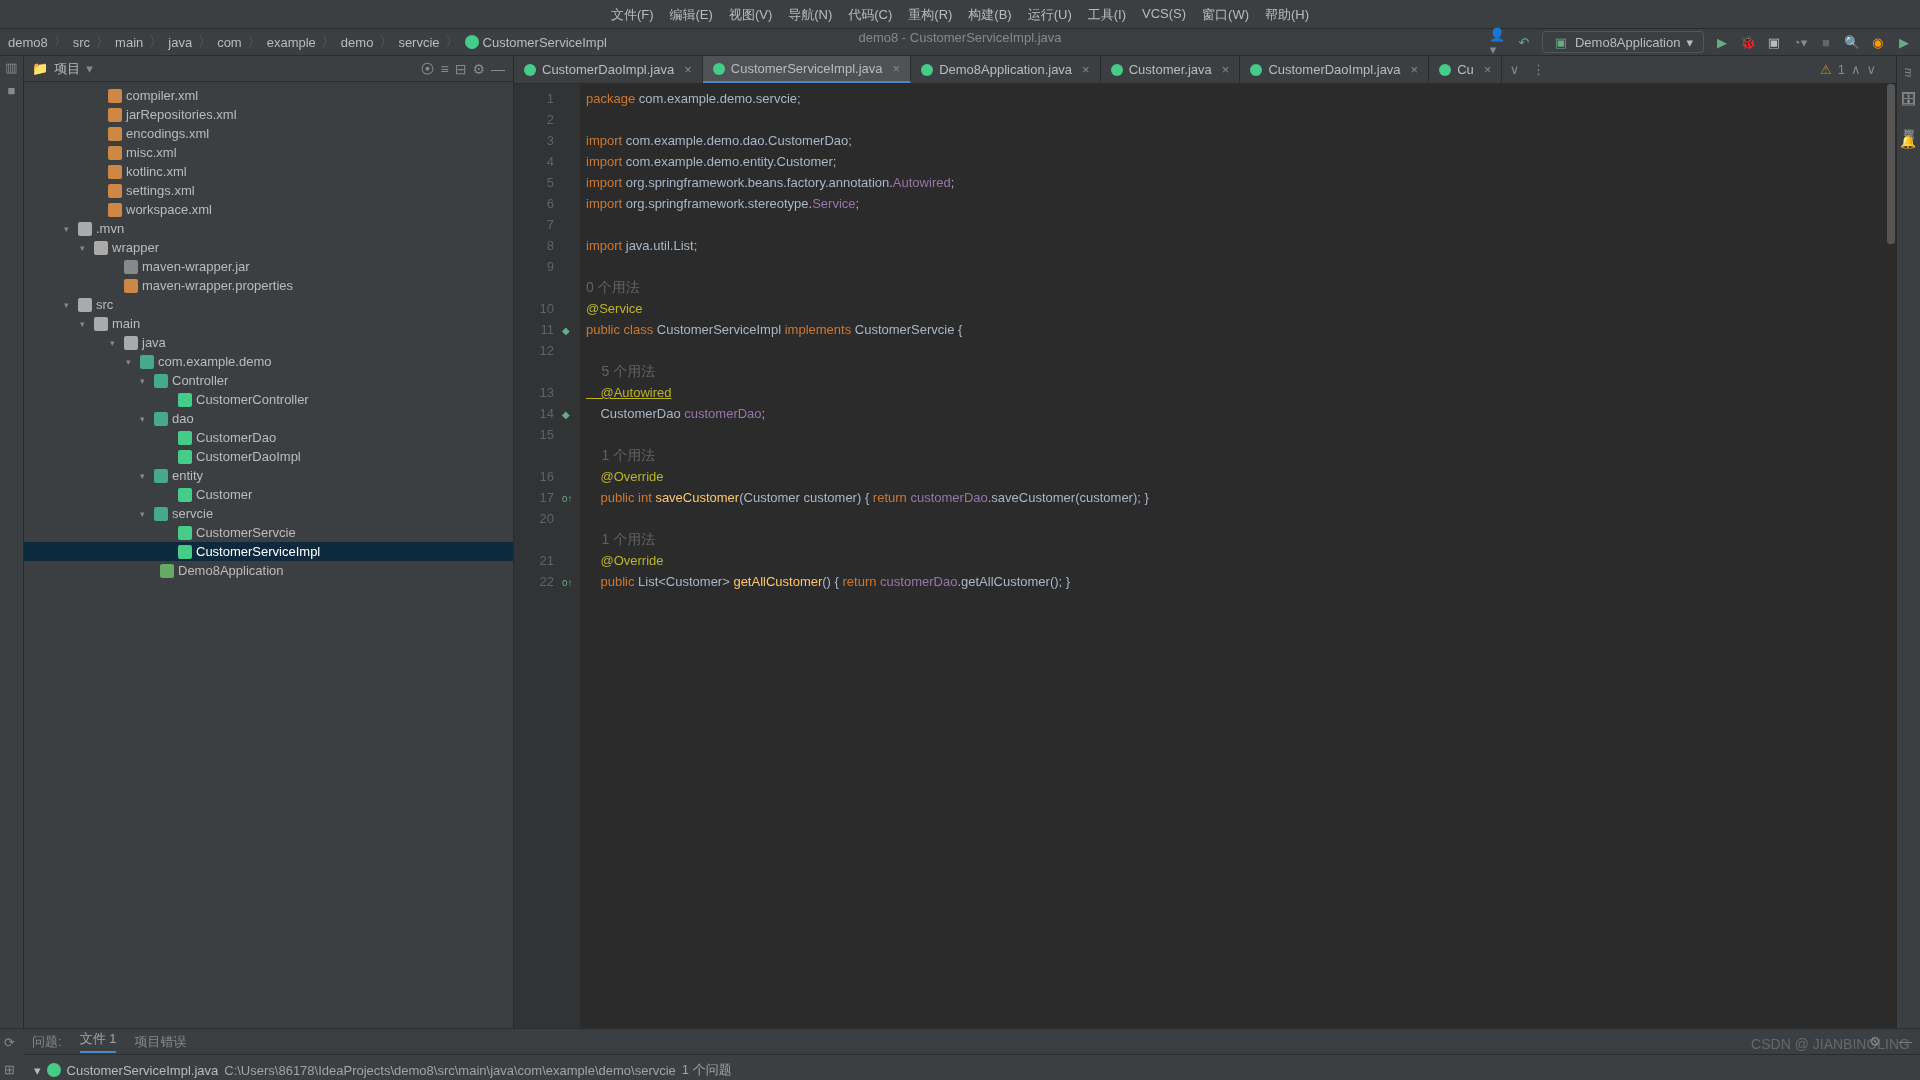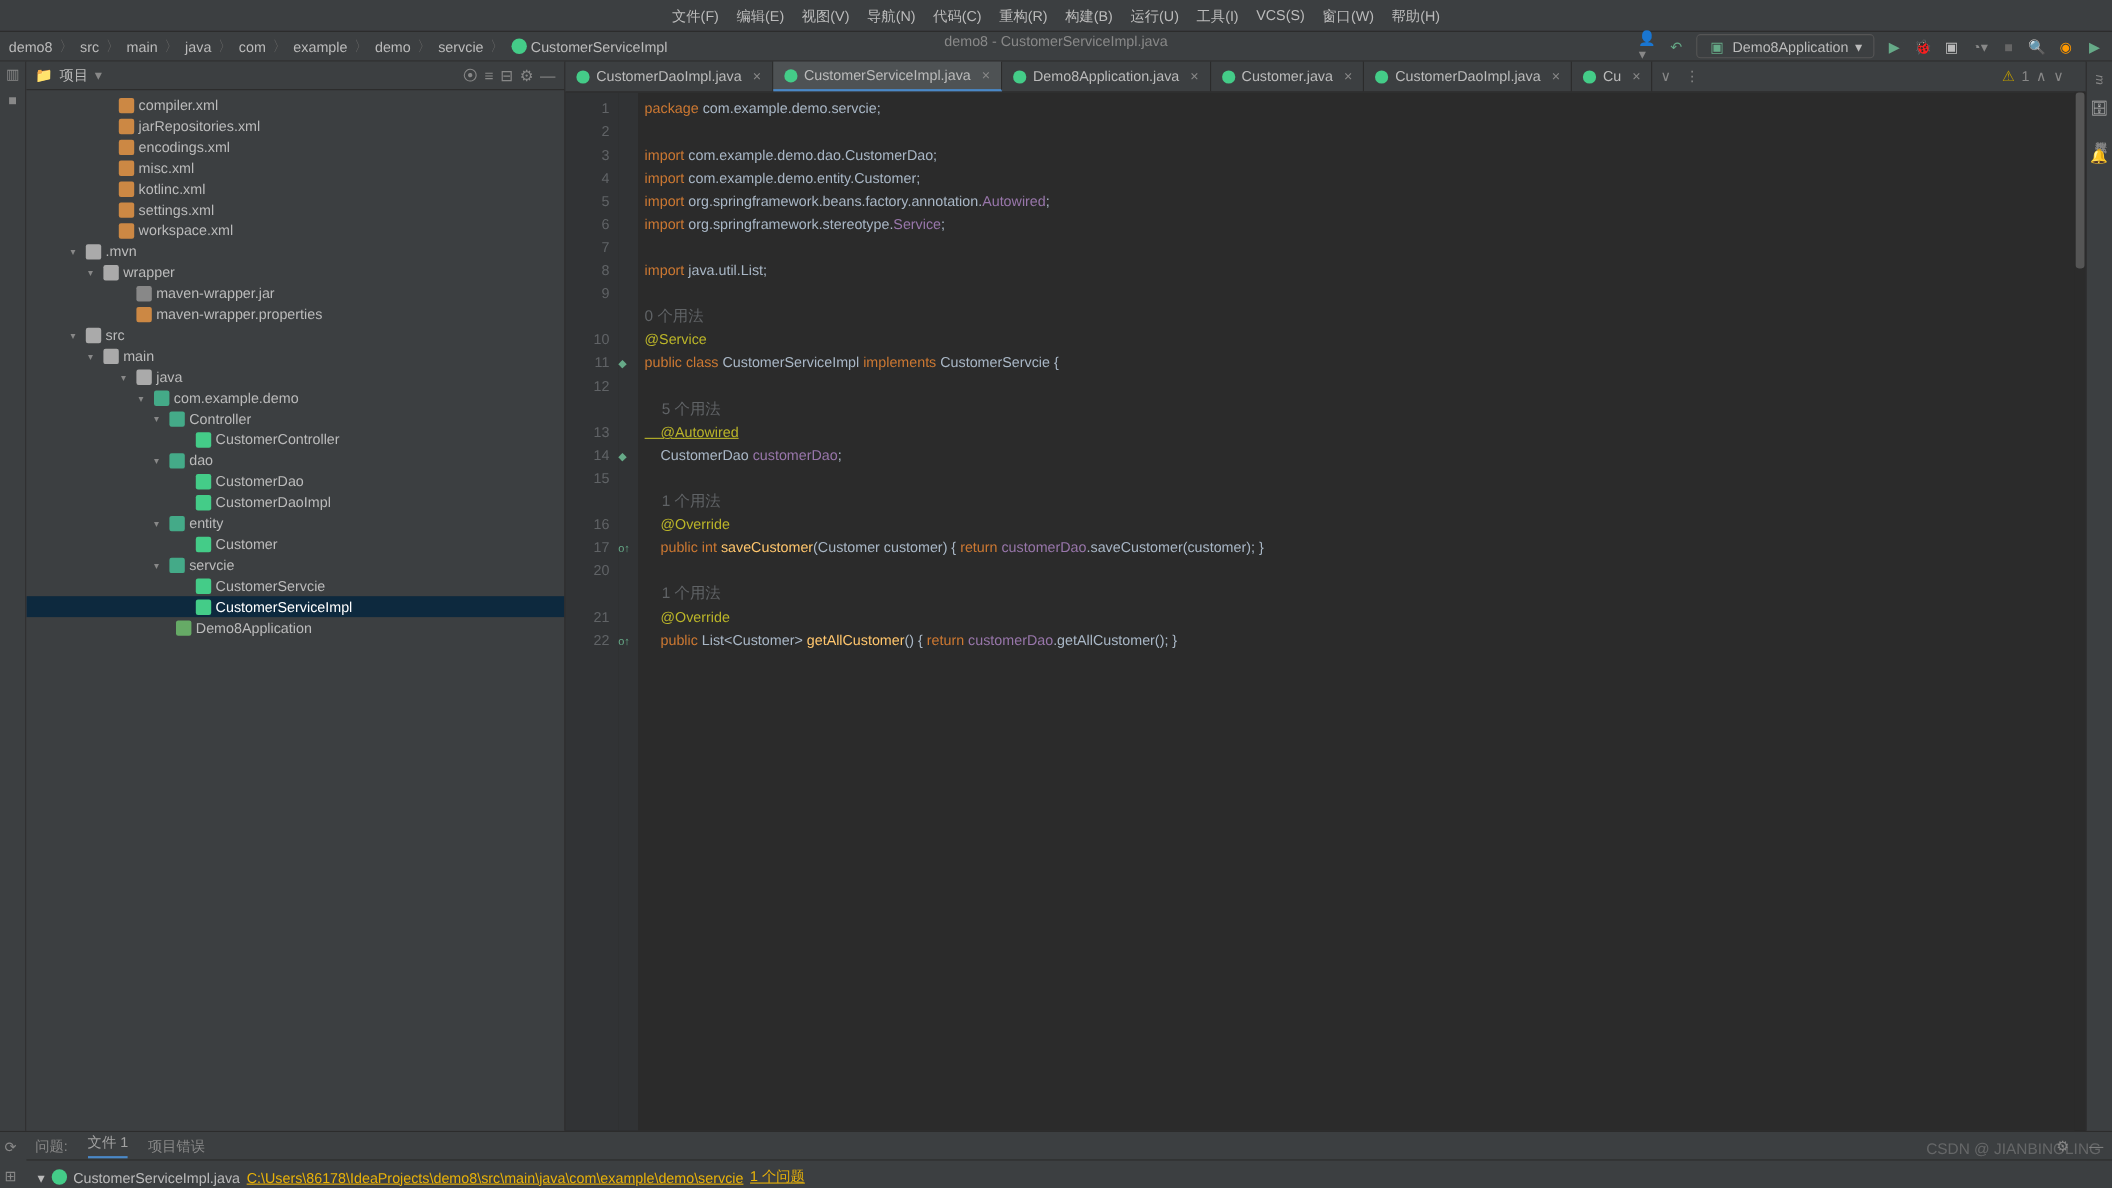--- a/index.html
+++ b/index.html
@@ -59,21 +59,21 @@
 .probpanel { height:200px; border-top:1px solid #2b2b2b; background:#3c3f41; display:flex; }
 .probleft { width:24px; }
 .probbody { flex:1; display:flex; flex-direction:column;}
 .probtabs { height:26px; display:flex; align-items:center; padding:0 8px; gap:18px; border-bottom:1px solid #2b2b2b;}
 .probtabs .pt { color:#888; }
 .probtabs .pt.active { color:#a3a3a3; border-bottom:2px solid #4a88c7; padding-bottom:3px;}
 .probtabs .spacer{flex:1}
 .probcontent { flex:1; padding:6px 10px;}
 .probline1 { display:flex; align-items:center; gap:6px; }
 .probline1 .pi { width:14px; height:14px; background:#4c8; border-radius:50%; }
-.probline1 .path { color:#eab308;text-decoration:underline; }
+.probline1 .path { color:#a3a3a3; }
 .watermark{position:absolute; right:10px; bottom:28px; color:#888; opacity:.55; font-size:14px;}
 .tabs .more{width:24px;display:flex;align-items:center;justify-content:center;color:#888}
 .editor-scroll { position:absolute; right:0; top:28px; bottom:0; width:10px; background:#2b2b2b;}
 .editor-scroll .thumb{position:absolute;left:1px;right:1px;top:0;height:160px;background:#555;border-radius:3px;}
 .green{color:#6a8;}
 </style>
 </head>
 <body>
 
 <div class="menubar">

